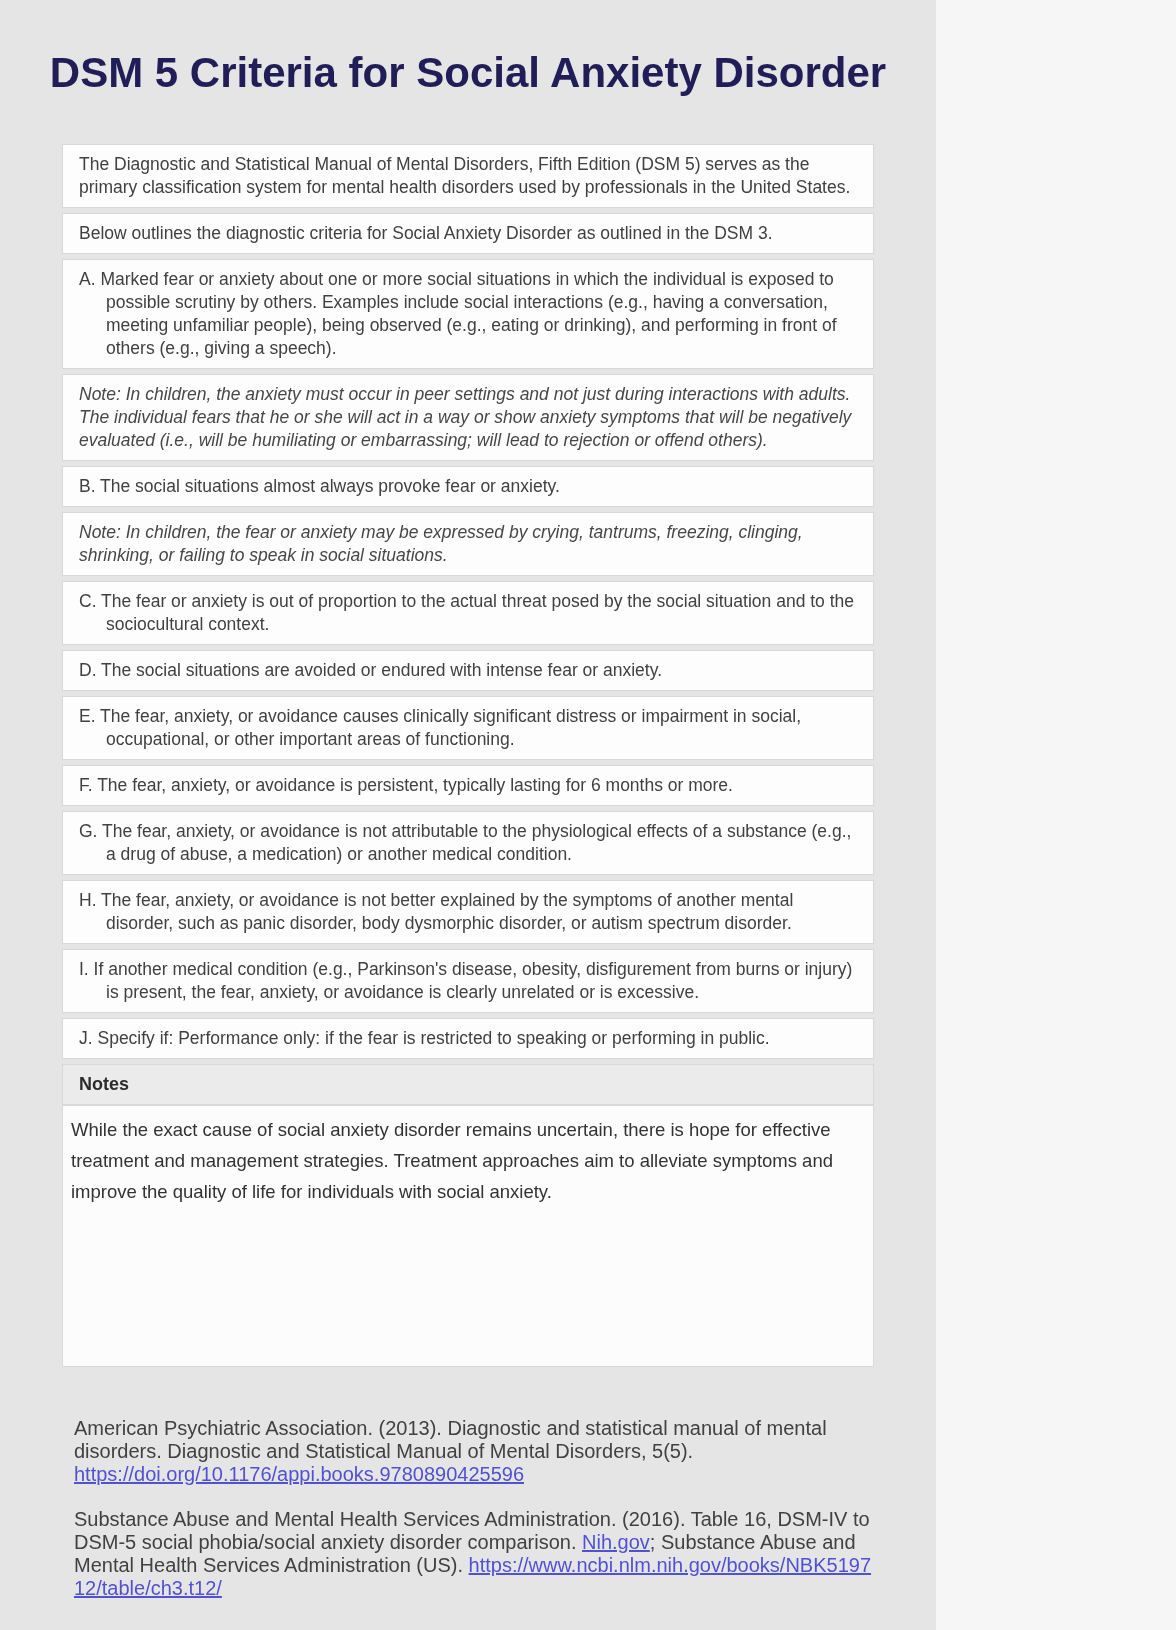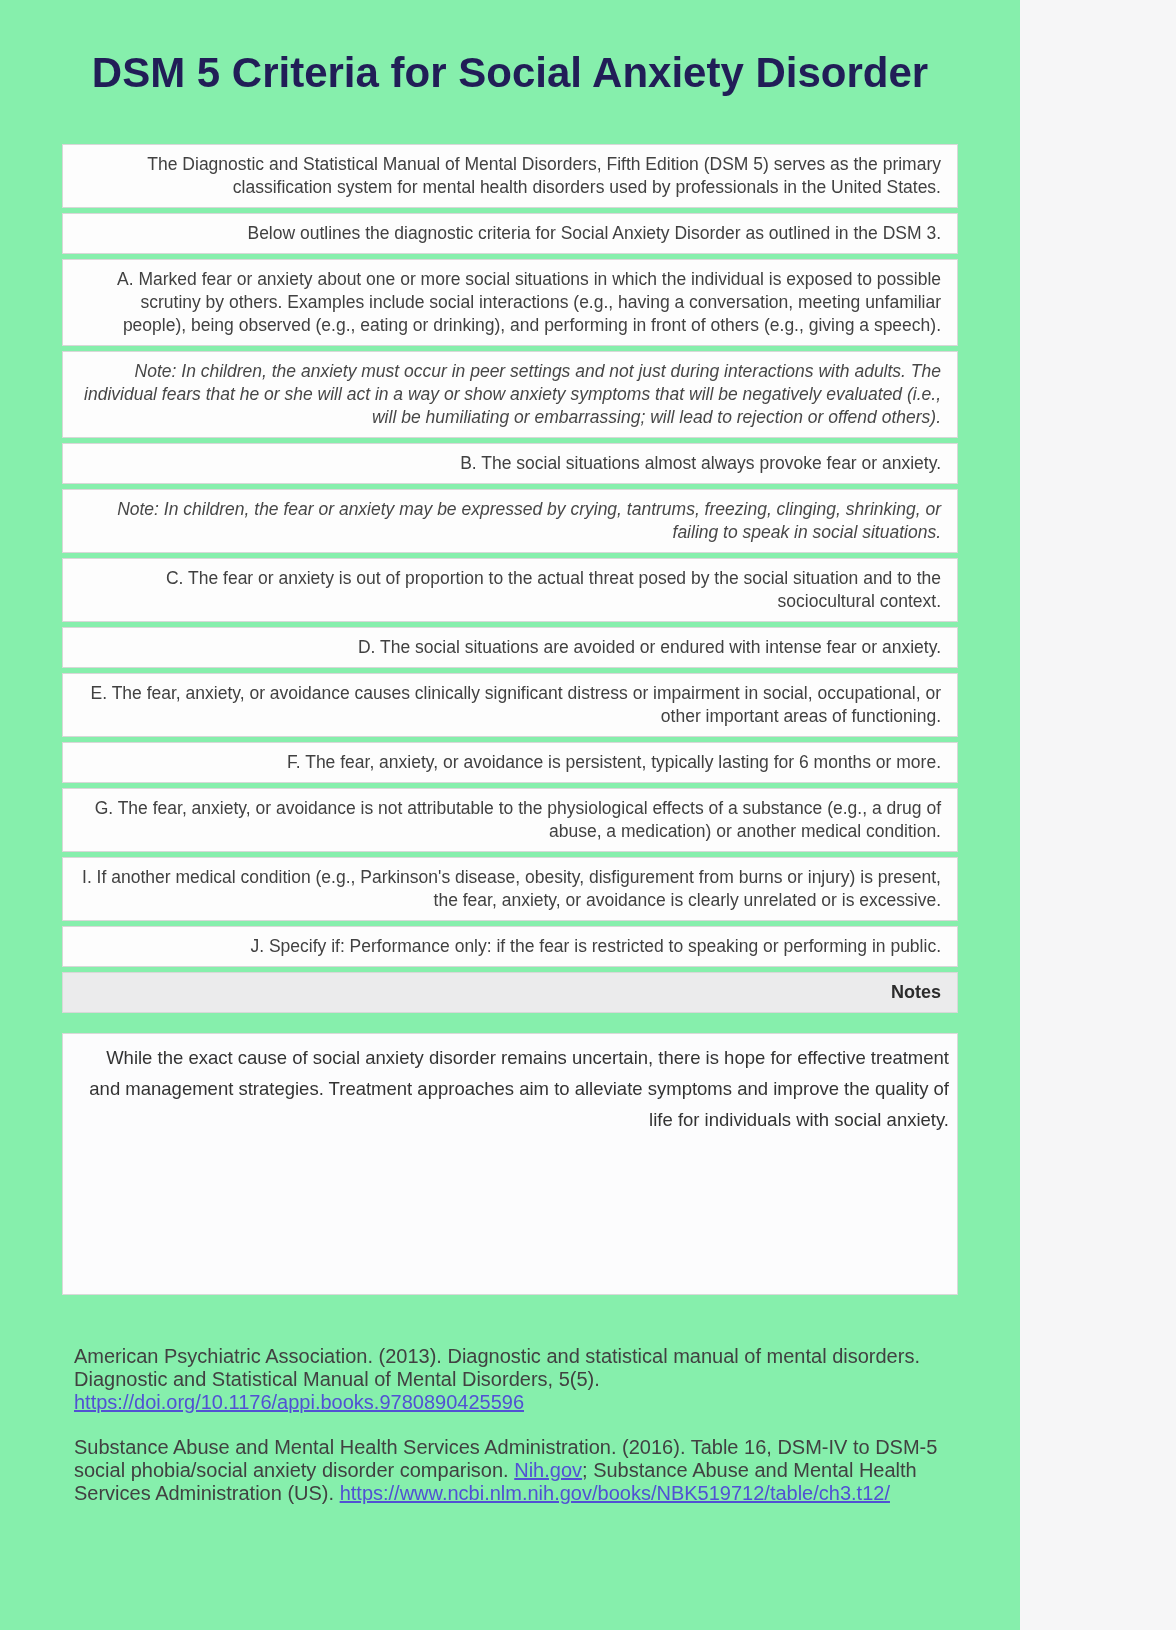--- a/index.html
+++ b/index.html
@@ -6,36 +6,35 @@
   html, body { background: #f6f6f7; }
   body {
     width: 1176px;
     height: 1630px;
     font-family: "Liberation Sans", sans-serif;
     color: #404040;
     position: relative;
     overflow: hidden;
   }
   .page {
-    width: 1020px;
+    width: 936px;
     height: 1630px;
-    background: #86efac;
+    background: #e5e5e5;
   }
   .doc-title {
     padding-top: 48px;
     text-align: center;
     font-size: 42px;
     line-height: 50px;
     font-weight: bold;
     color: #211e57;
     letter-spacing: 0px;
   }
   .content {
     margin: 46px 62px 0 62px; 
-    text-align: right;
   }
   .row {
     background: #fdfdfd;
     border: 1px solid #d8d8d8;
     padding: 8px 16px;
     margin-bottom: 5px;
     font-size: 17.5px;
     line-height: 23px;
     color: #414141;
   }
@@ -48,21 +47,21 @@
     font-style: italic;
     color: #474747;
   }
   .notes-header {
     background: #ebebec;
     border: 1px solid #d8d8d8;
     padding: 9px 16px;
     font-size: 18px;
     font-weight: bold;
     color: #2c2c2c;
-    margin-bottom: 20px;
+    margin-bottom: 0;
   }
   .notes-area {
     background: #fcfcfd;
     border: 1px solid #d9d9d9;
     min-height: 262px;
     padding: 8px 8px;
     font-size: 18.5px;
     line-height: 31px;
     color: #333333;
     outline: none;
@@ -137,20 +136,23 @@
     </div>
 
     <div class="row hang">
       <p>F. The fear, anxiety, or avoidance is persistent, typically lasting for 6 months or more.</p>
     </div>
 
     <div class="row hang">
       <p>G. The fear, anxiety, or avoidance is not attributable to the physiological effects of a substance (e.g., a drug of abuse, a medication) or another medical condition.</p>
     </div>
 
+    <div class="row hang">
+      <p>H. The fear, anxiety, or avoidance is not better explained by the symptoms of another mental disorder, such as panic disorder, body dysmorphic disorder, or autism spectrum disorder.</p>
+    </div>
 
     <div class="row hang">
       <p>I. If another medical condition (e.g., Parkinson's disease, obesity, disfigurement from burns or injury) is present, the fear, anxiety, or avoidance is clearly unrelated or is excessive.</p>
     </div>
 
     <div class="row hang">
       <p>J. Specify if: Performance only: if the fear is restricted to speaking or performing in public.</p>
     </div>
 
     <div class="notes-header">

